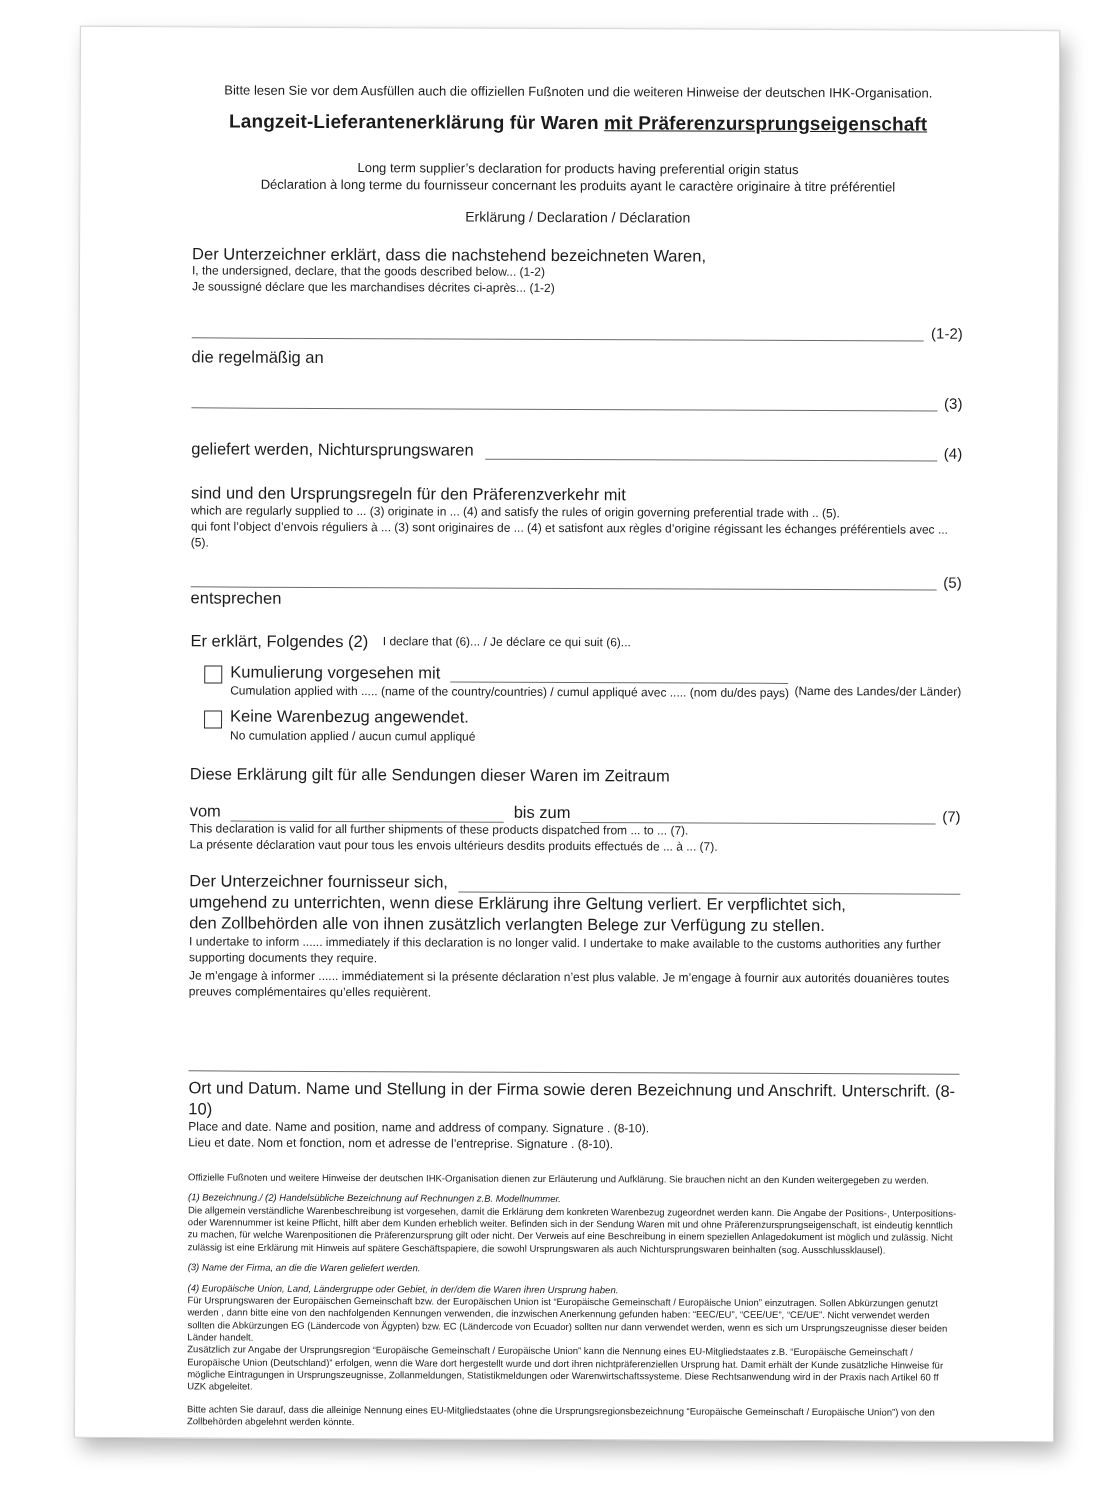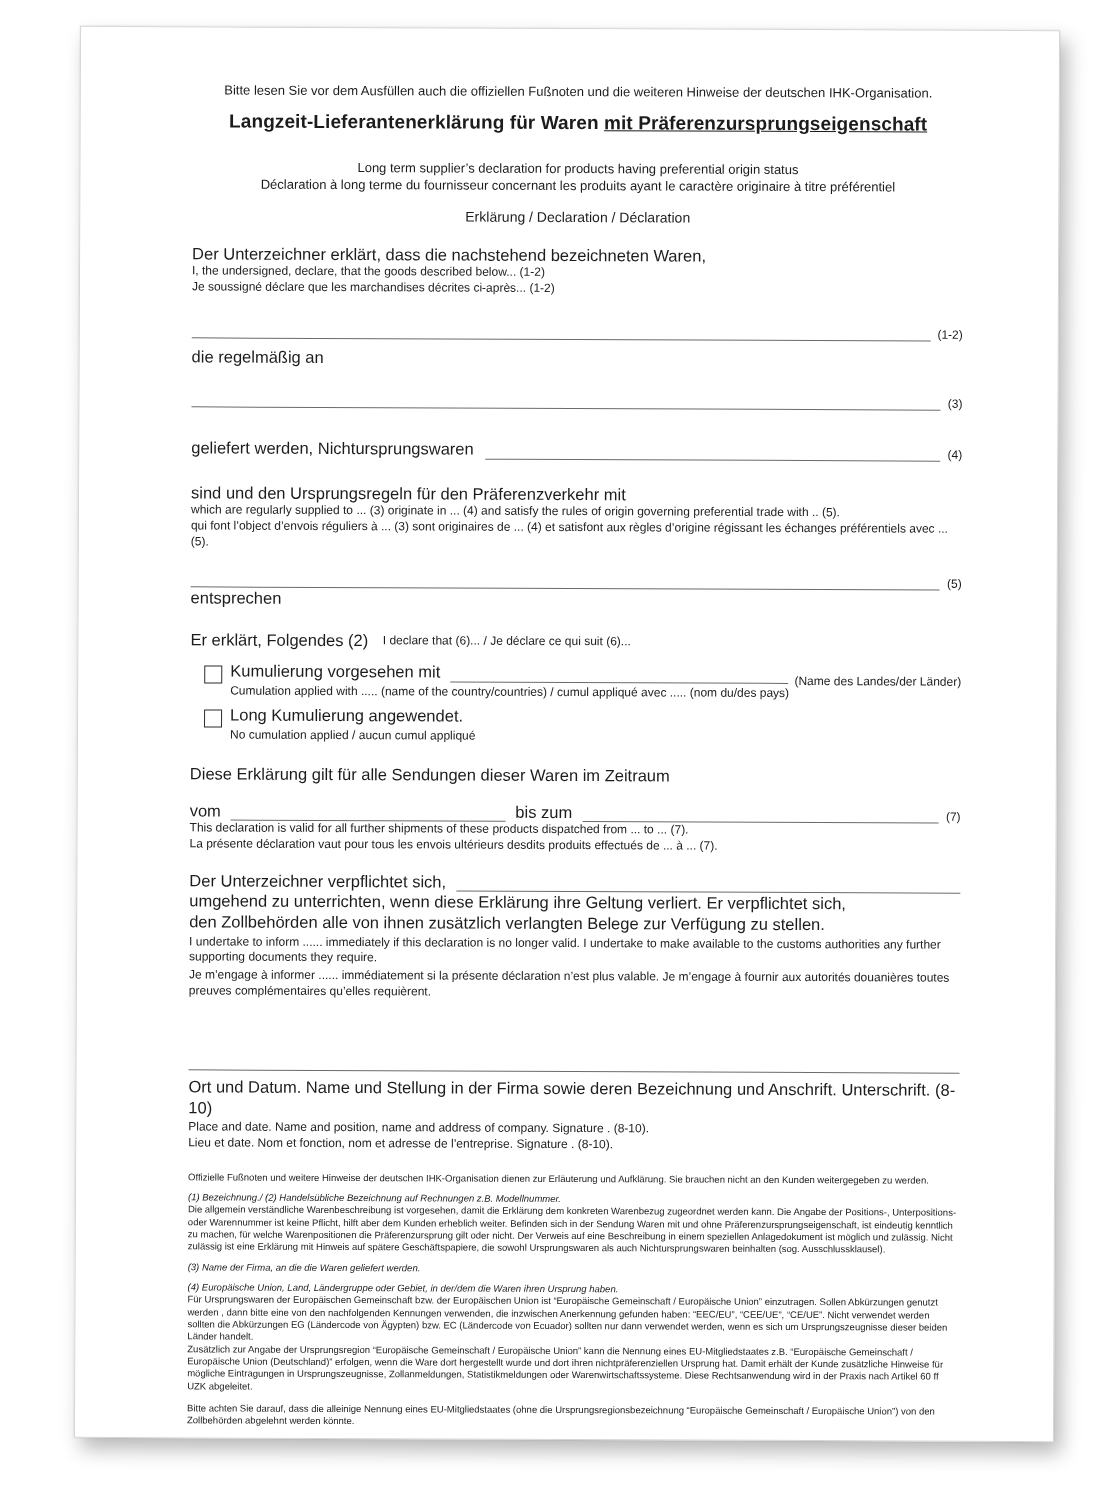--- a/index.html
+++ b/index.html
@@ -29,32 +29,32 @@
   .de  { font-size:16.5px; line-height:1.25; }
   .sm  { font-size:12px; line-height:1.32; color:#222; }
   .fn  { font-size:9.5px; line-height:1.3; color:#222; }
   .fn-i { font-style:italic; }
 
   .row { display:flex; align-items:flex-end; }
   .fill {
     flex:1 1 auto; height:1.05em;
     border-bottom:1px solid #6b6b6b;
   }
-  .ref { font-size:12px; margin-left:7px; white-space:nowrap; }
+  .ref { font-size:15px; margin-left:7px; white-space:nowrap; }
   .lbl { white-space:nowrap; }
 
   .gap-xs { margin-top:8px; }
   .gap-m  { margin-top:22px; }
 
   .cb-row { display:flex; align-items:flex-end; margin-left:14px; margin-top:10px; }
   .checkbox {
     width:18px; height:18px; border:1.6px solid #2a2a2a; background:#fff;
     flex:0 0 auto; margin-right:8px; position:relative; top:2px;
   }
-  .cb-suffix { font-size:12px; margin-left:6px; white-space:nowrap; position:relative; top:4px; }
+  .cb-suffix { font-size:12px; margin-left:6px; white-space:nowrap; position:relative; top:14px; }
   .cb-sub { margin-left:40px; margin-top:2px; }
 
   .inline-sm { font-size:12px; margin-left:10px; position:relative; top:-2px; }
 
   .sig-line { border-bottom:1px solid #6b6b6b; height:1px; margin-top:70px; }
   .sig-head { font-size:16.5px; line-height:1.3; margin-top:6px; }
 
   .fn-block { margin-top:8px; }
 </style>
 </head>
@@ -113,38 +113,38 @@
     <div class="cb-row">
       <span class="checkbox"></span>
       <span class="lbl de">Kumulierung vorgesehen mit</span>
       <span class="fill" style="margin-left:10px;"></span>
       <span class="cb-suffix">(Name des Landes/der Länder)</span>
     </div>
     <div class="sm cb-sub">Cumulation applied with ..... (name of the country/countries)  /  cumul appliqué avec ..... (nom du/des pays)</div>
 
     <div class="cb-row" style="margin-top:6px;">
       <span class="checkbox"></span>
-      <span class="lbl de">Long Kumulierung angewendet.</span>
+      <span class="lbl de">Keine Warenbezug angewendet.</span>
     </div>
     <div class="sm cb-sub">No cumulation applied  /  aucun cumul appliqué</div>
 
     <div class="de" style="margin-top:20px;">Diese Erklärung gilt für alle Sendungen dieser Waren im Zeitraum</div>
 
     <div class="row" style="margin-top:16px;">
       <span class="lbl de">vom</span>
       <span class="fill" style="margin-left:10px; margin-right:10px; flex:1 1 0;"></span>
       <span class="lbl de">bis zum</span>
       <span class="fill" style="margin-left:10px; flex:1.3 1 0;"></span>
       <span class="ref">(7)</span>
     </div>
     <div class="sm">This declaration is valid for all further shipments of these products dispatched from ... to ... (7).</div>
     <div class="sm">La présente déclaration vaut pour tous les envois ultérieurs desdits produits effectués de ... à ... (7).</div>
 
     <div class="row" style="margin-top:18px;">
-      <span class="lbl de">Der Unterzeichner verpflichtet sich,</span>
+      <span class="lbl de">Der Unterzeichner fournisseur sich,</span>
       <span class="fill" style="margin-left:10px;"></span>
     </div>
     <div class="de">umgehend zu unterrichten, wenn diese Erklärung ihre Geltung verliert. Er verpflichtet sich,</div>
     <div class="de">den Zollbehörden alle von ihnen zusätzlich verlangten Belege zur Verfügung zu stellen.</div>
     <div class="sm" style="margin-top:2px;">I undertake to inform ...... immediately if this declaration is no longer valid. I undertake to make available to the customs authorities any further supporting documents they require.</div>
     <div class="sm" style="margin-top:2px;">Je m’engage à informer ...... immédiatement si la présente déclaration n’est plus valable. Je m’engage à fournir aux autorités douanières toutes preuves complémentaires qu’elles requièrent.</div>
 
     <div class="sig-line"></div>
     <div class="sig-head">Ort und Datum. Name und Stellung in der Firma sowie deren Bezeichnung und Anschrift. Unterschrift. (8-10)</div>
     <div class="sm">Place and date. Name and position, name and address of company. Signature . (8-10).</div>

